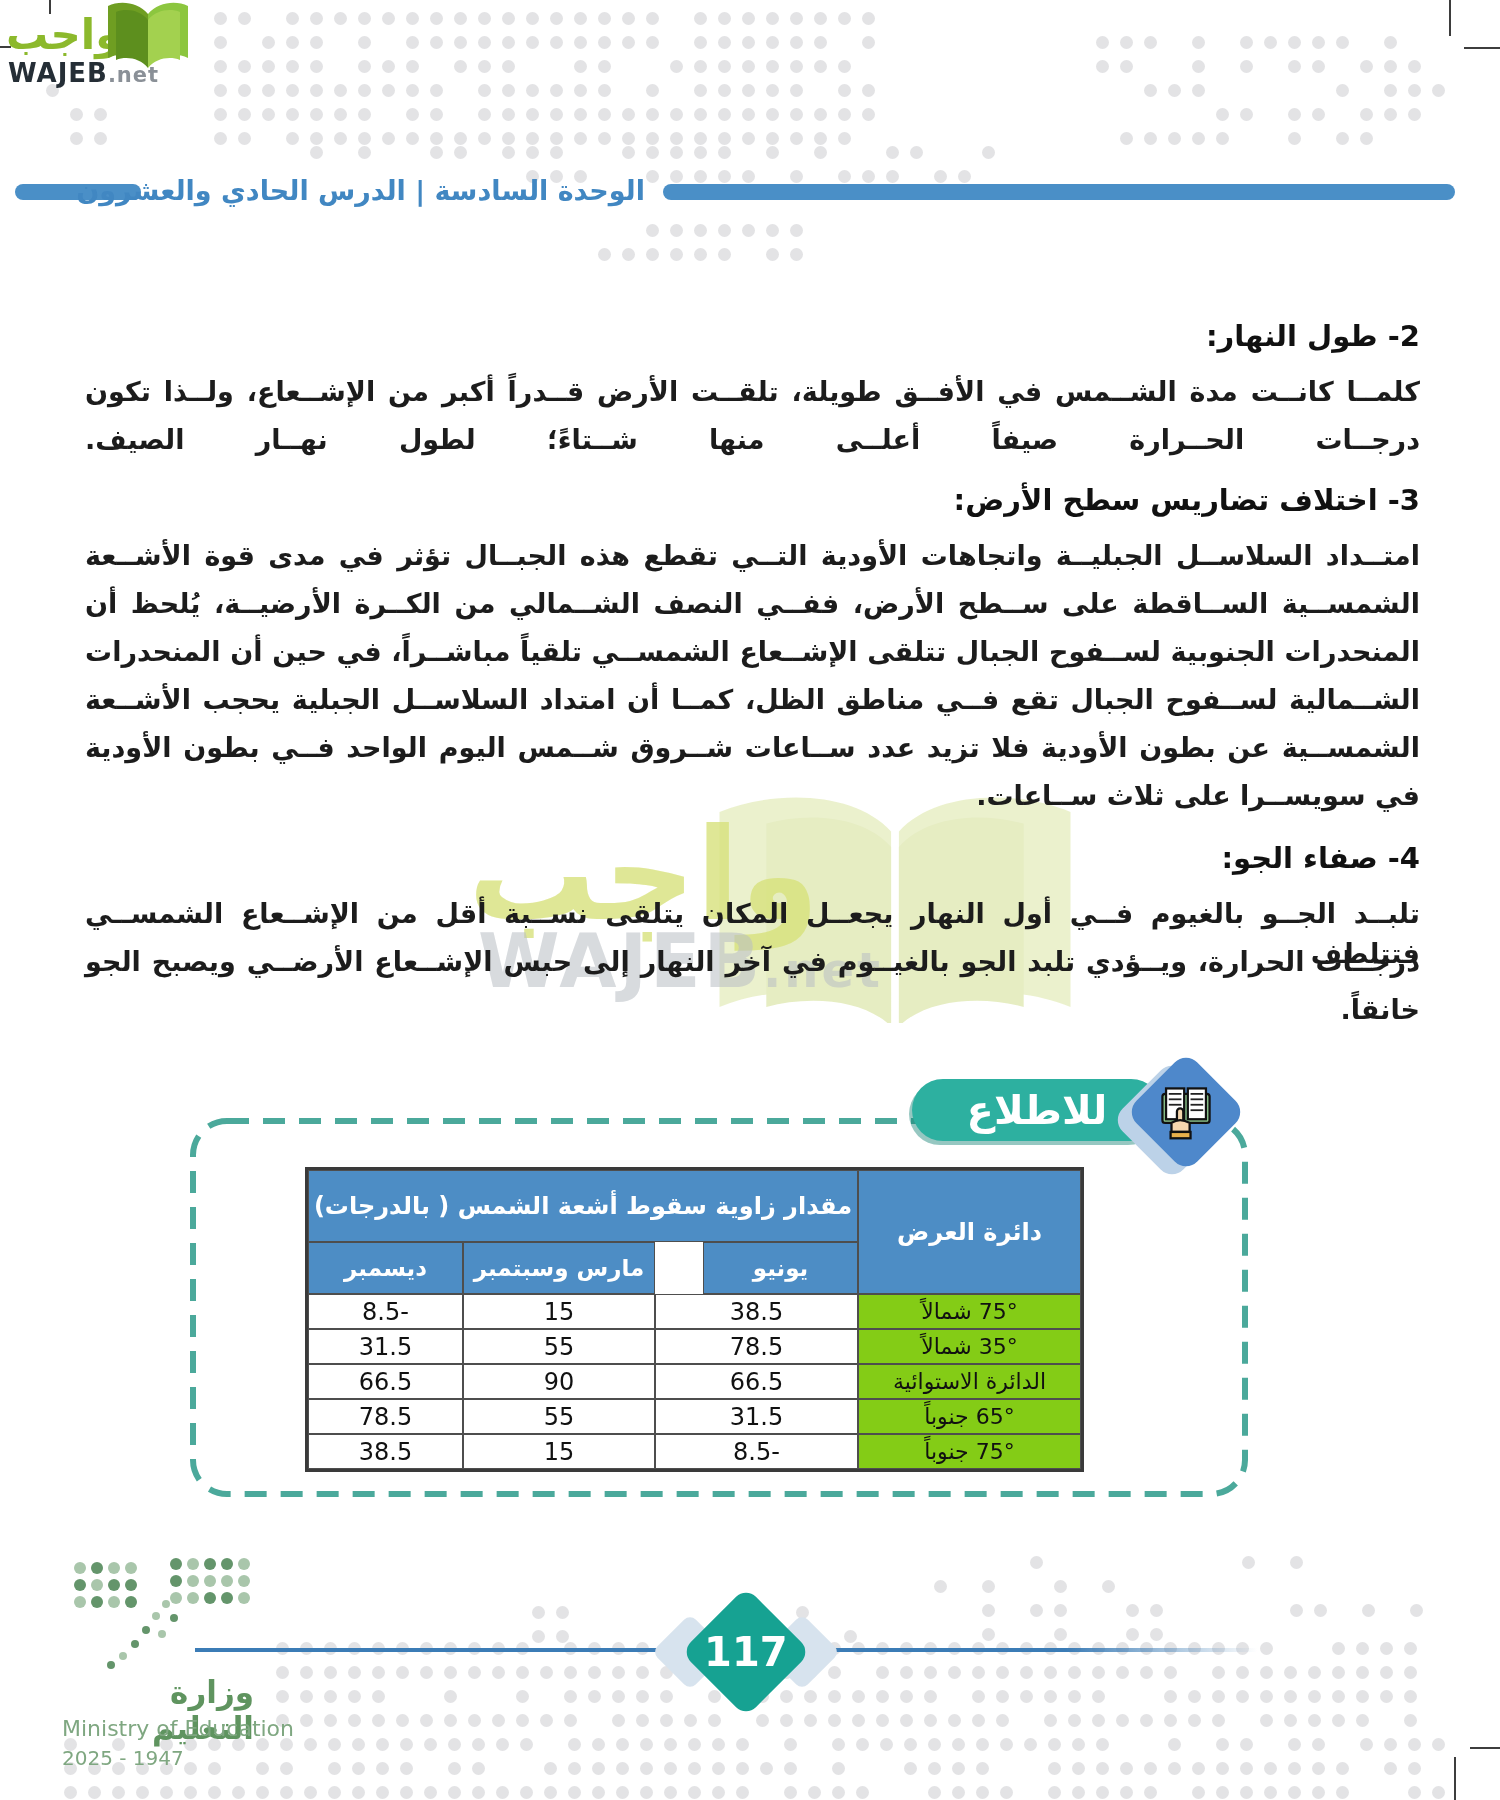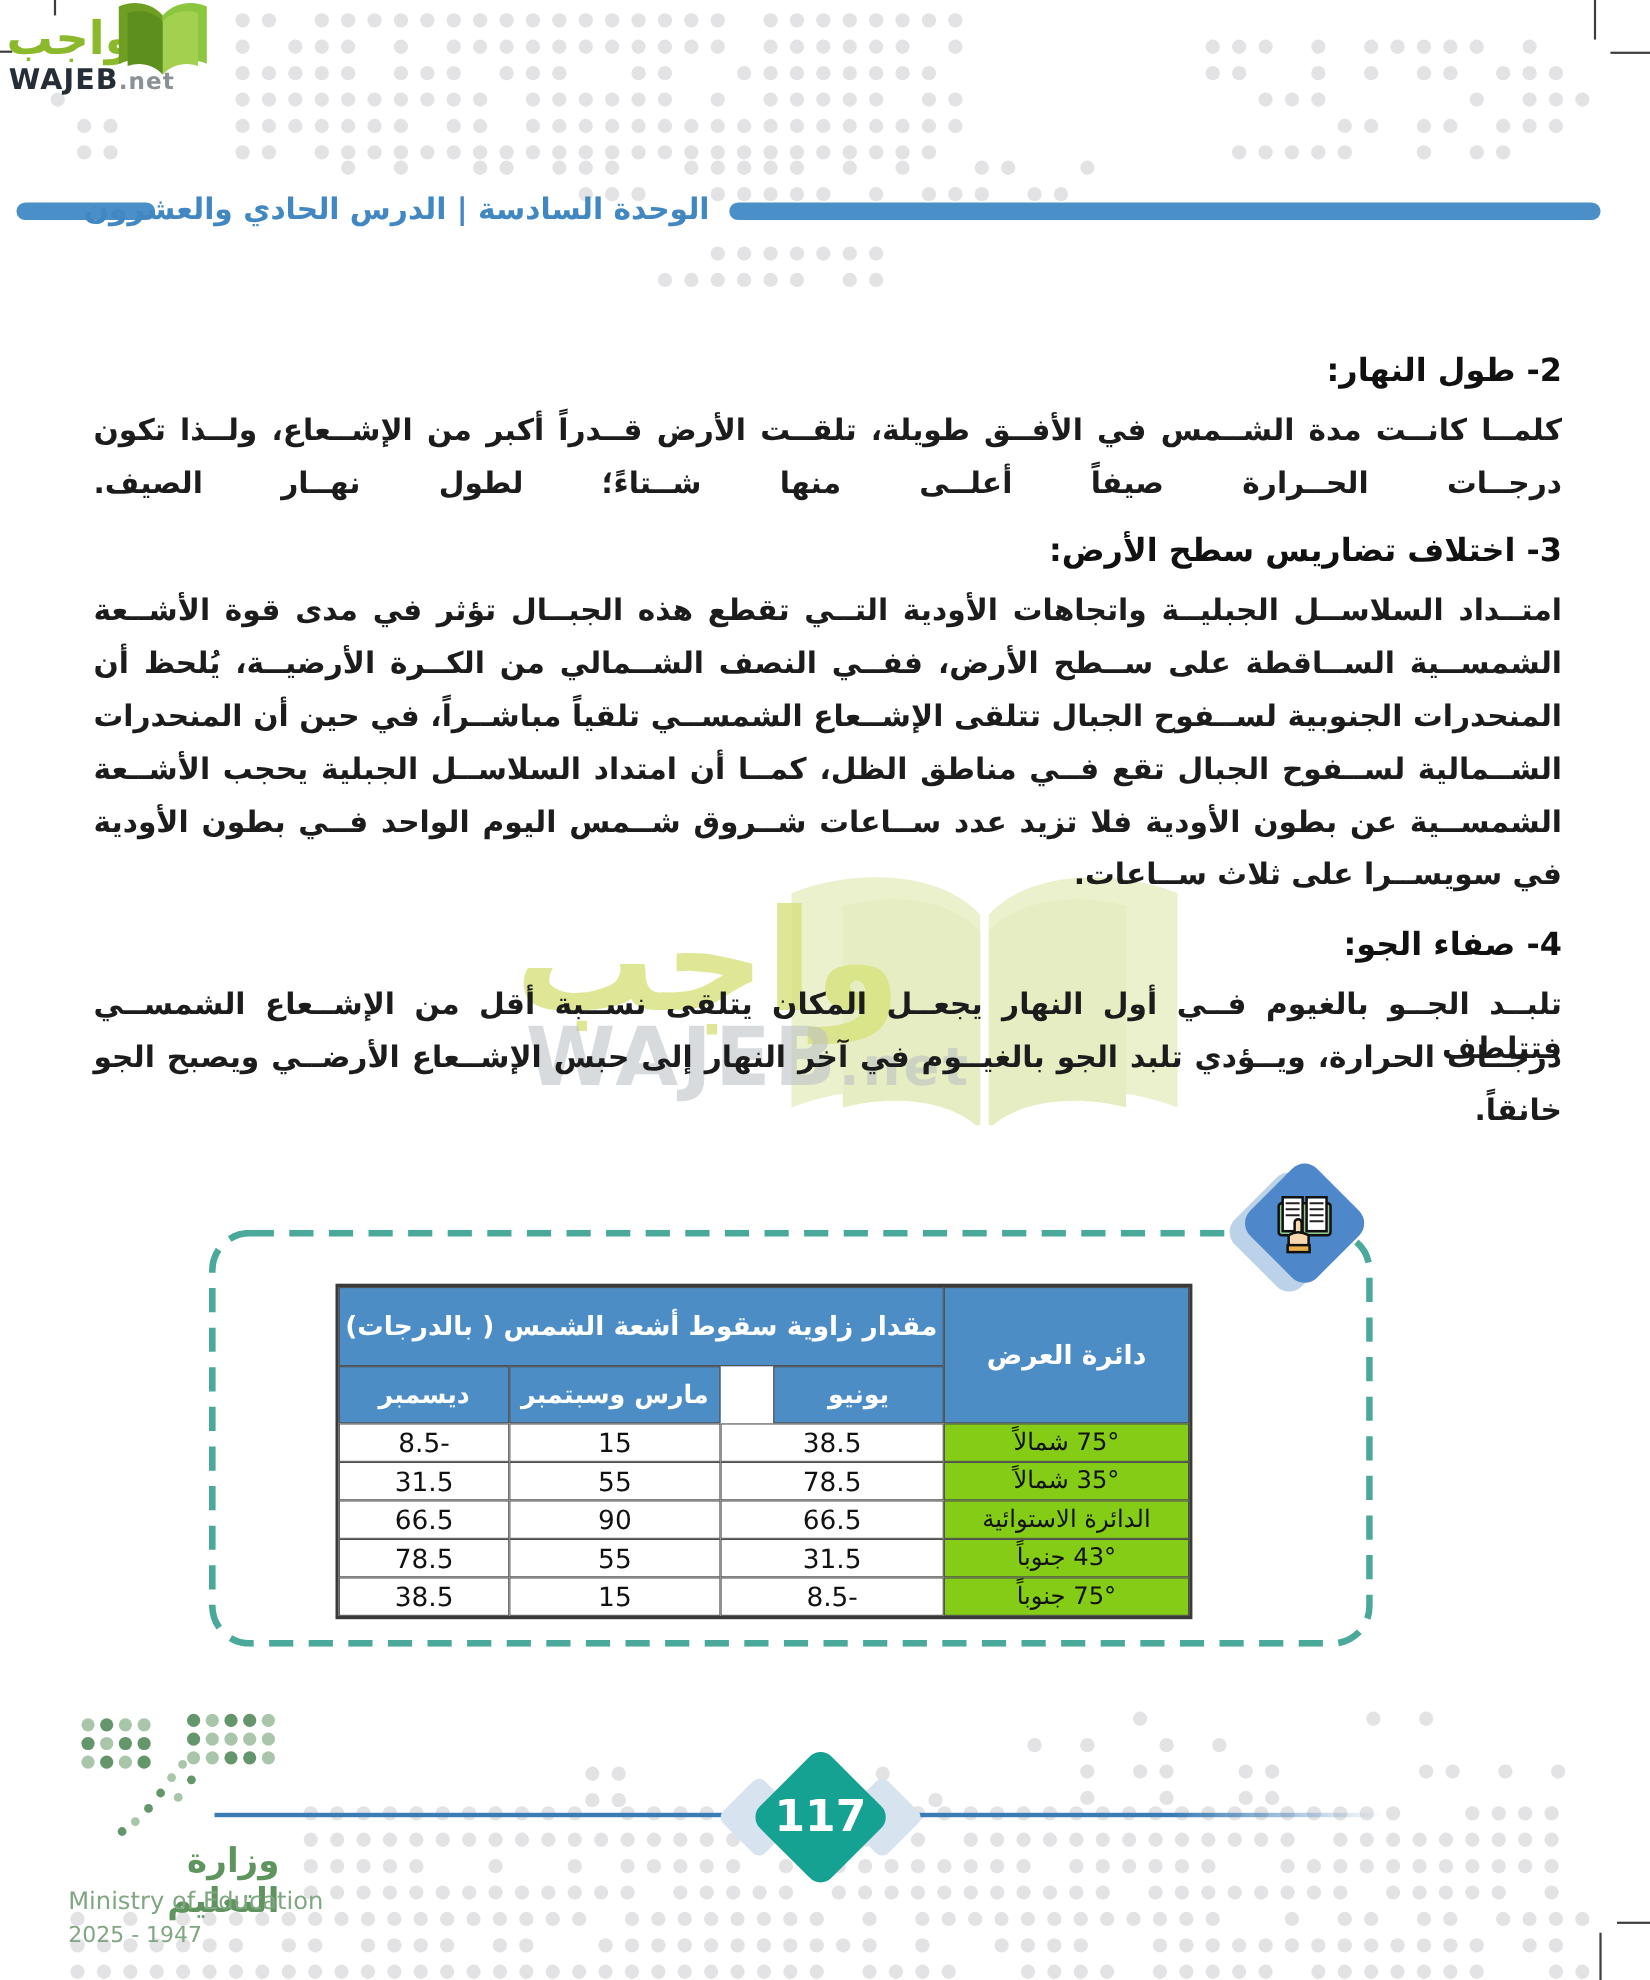--- a/index.html
+++ b/index.html
@@ -695,20 +695,23 @@
       <div class="bodyline short" style="top: 776px;">في سويســرا على ثلاث ســاعات.</div>
       <div class="sec-head" style="top: 840px;">4- صفاء الجو:</div>
       <div class="bodyline" style="top: 894px;">تلبــد الجــو بالغيوم فــي أول النهار يجعــل المكان يتلقى نســبة أقل من الإشــعاع الشمســي فتتلطف</div>
       <div class="bodyline" style="top: 942px;">درجــات الحرارة، ويــؤدي تلبد الجو بالغيــوم في آخر النهار إلى حبس الإشــعاع الأرضــي ويصبح الجو</div>
       <div class="bodyline short" style="top: 990px;">خانقاً.</div>
     </div>
 
   <svg id="infobox-border" width="1058" height="379">
     <rect x="3" y="3" width="1052" height="373" rx="34" fill="none" stroke="#4ba99b" stroke-width="6" stroke-dasharray="22 14"></rect>
   </svg>
+  <div id="banner">
+      <span>للاطلاع</span>
+    </div>
   <div class="dia" id="diamond-under"></div>
   <div class="dia" id="diamond">
     <svg width="58" height="58" viewBox="0 0 64 64">
       <rect x="6" y="12" width="52" height="32" rx="3" fill="#8fc98f" stroke="#111" stroke-width="2.5"></rect>
       <rect x="10" y="6" width="20" height="34" fill="#fff" stroke="#111" stroke-width="2.5"></rect>
       <rect x="34" y="6" width="20" height="34" fill="#fff" stroke="#111" stroke-width="2.5"></rect>
       <g stroke="#222" stroke-width="2">
         <line x1="13" y1="12" x2="27" y2="12"></line>
           <line x1="13" y1="18" x2="27" y2="18"></line>
         <line x1="13" y1="24" x2="27" y2="24"></line>
@@ -736,21 +739,21 @@
       <div class="cell td" style="grid-area: 3 / 3;">15</div>
       <div class="cell td" style="grid-area: 3 / 4;">8.5-</div>
       <div class="cell lat" style="grid-area: 4 / 1;">35° شمالاً</div>
       <div class="cell td" style="grid-area: 4 / 2;">78.5</div>
       <div class="cell td" style="grid-area: 4 / 3;">55</div>
       <div class="cell td" style="grid-area: 4 / 4;">31.5</div>
       <div class="cell lat" style="grid-area: 5 / 1;">الدائرة الاستوائية</div>
       <div class="cell td" style="grid-area: 5 / 2;">66.5</div>
       <div class="cell td" style="grid-area: 5 / 3;">90</div>
       <div class="cell td" style="grid-area: 5 / 4;">66.5</div>
-      <div class="cell lat" style="grid-area: 6 / 1;">43° جنوباً</div>
+      <div class="cell lat" style="grid-area: 6 / 1;">65° جنوباً</div>
       <div class="cell td" style="grid-area: 6 / 2;">31.5</div>
       <div class="cell td" style="grid-area: 6 / 3;">55</div>
       <div class="cell td" style="grid-area: 6 / 4;">78.5</div>
       <div class="cell lat" style="grid-area: 7 / 1;">75° جنوباً</div>
       <div class="cell td" style="grid-area: 7 / 2;">8.5-</div>
       <div class="cell td" style="grid-area: 7 / 3;">15</div>
       <div class="cell td" style="grid-area: 7 / 4;">38.5</div>
     </div>
 
   <div id="footer-line"></div>

